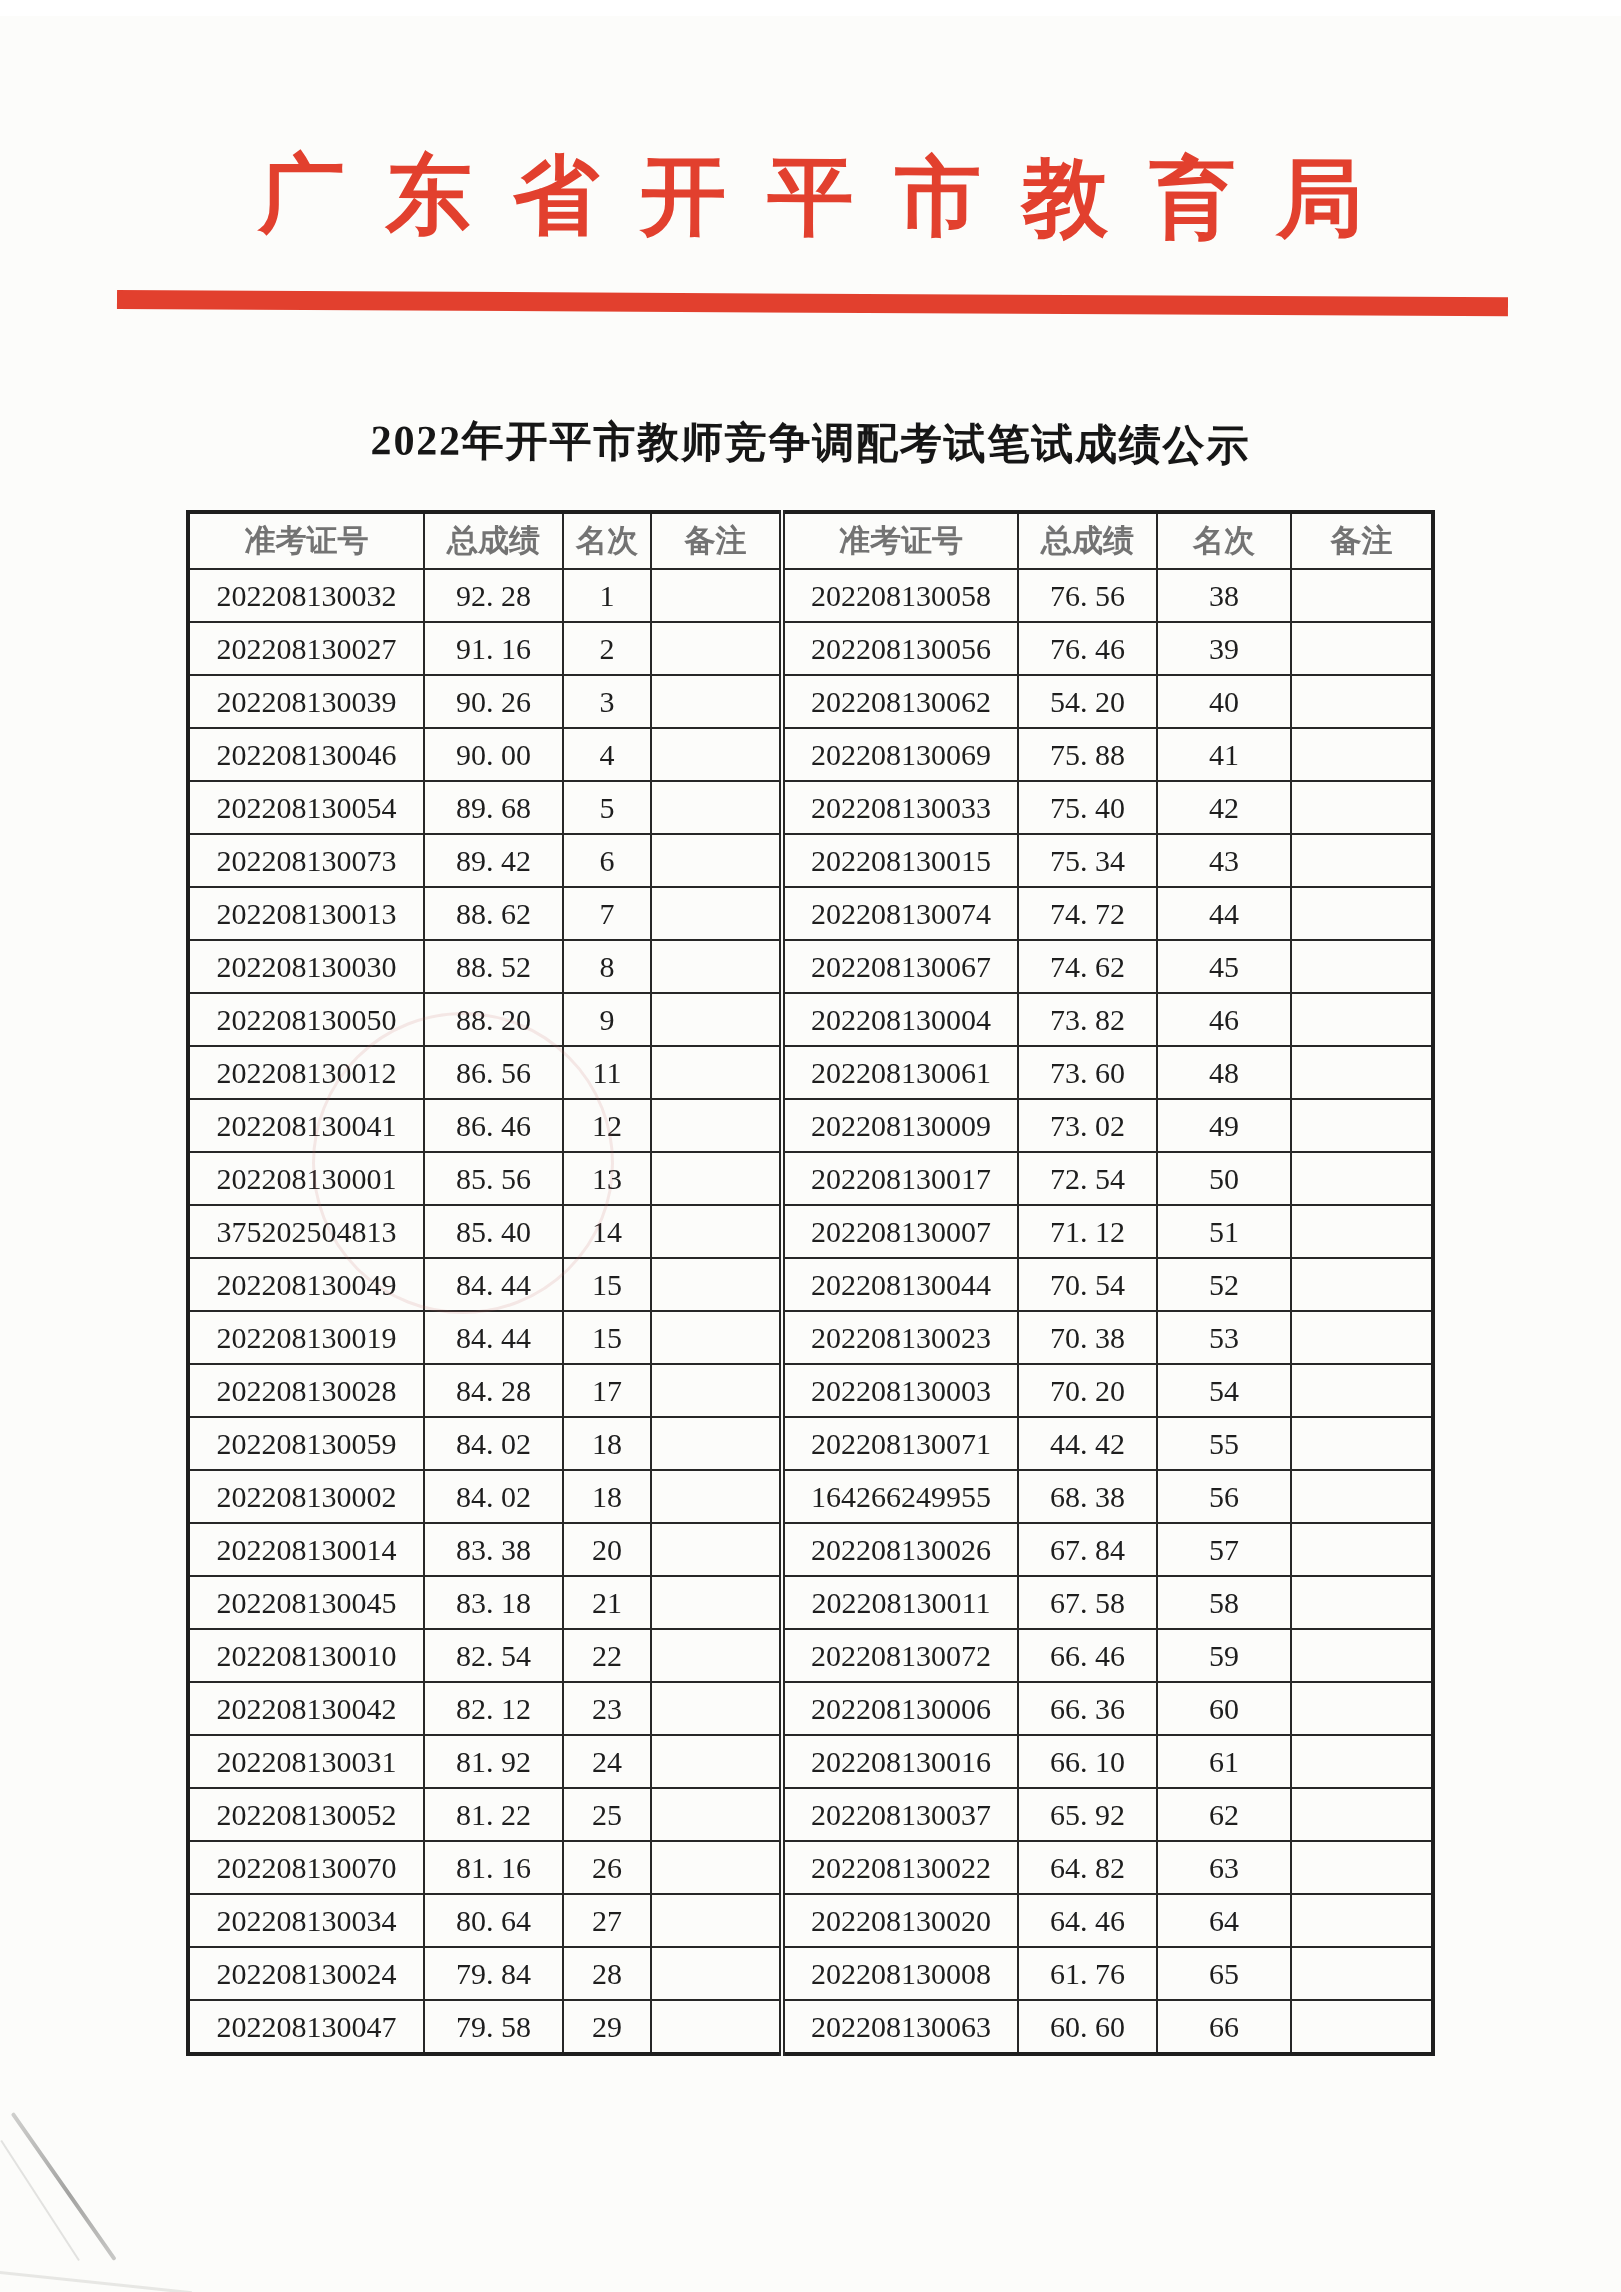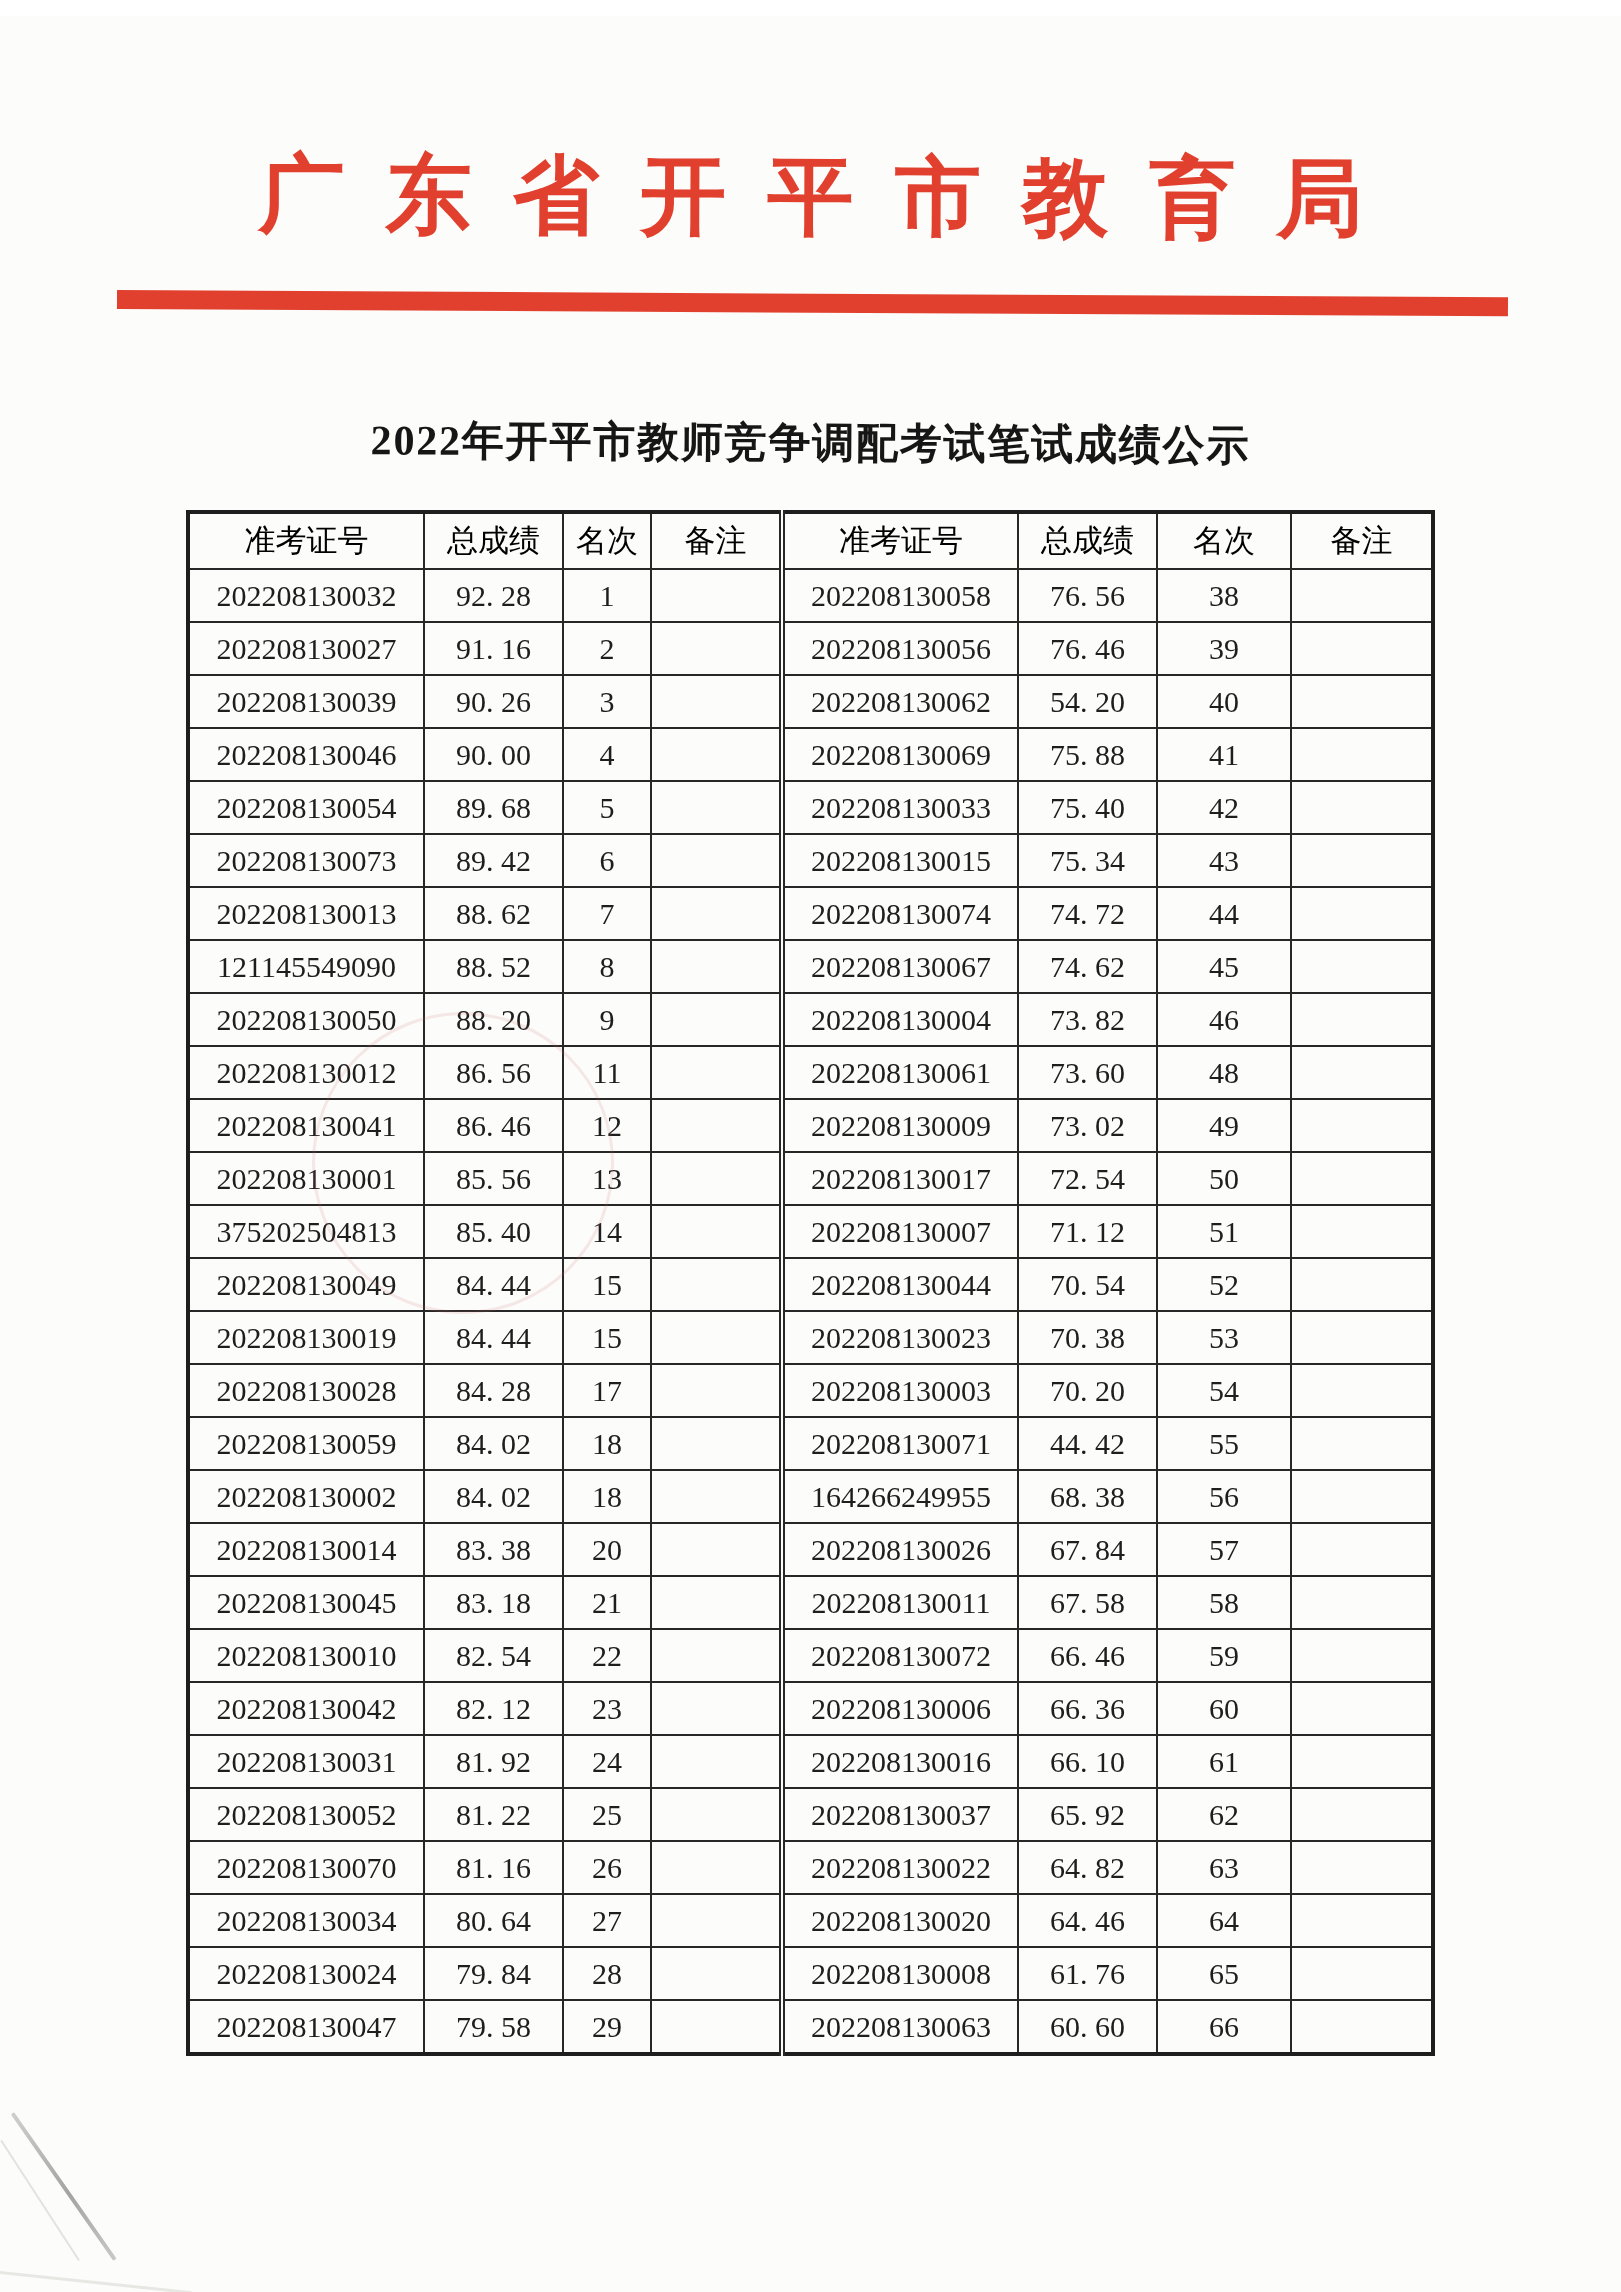--- a/index.html
+++ b/index.html
@@ -32,21 +32,21 @@
   table.score-table {
     position:absolute; top:494px; left:186px; width:1244px;
     border-collapse:collapse; table-layout:fixed;
     border:4.5px solid #1e1e1e;
   }
   .score-table th, .score-table td {
     border:2.7px solid #272727;
     text-align:center; vertical-align:middle;
     white-space:nowrap; overflow:hidden; padding:0;
   }
-  .score-table th { height:54px; font-size:31px; font-weight:400; color:#000000; }
+  .score-table th { height:54px; font-size:31px; font-weight:700; color:#737373; }
   .score-table td { height:51px; font-size:30px; color:#1e1e1e; }
   .score-table .half-divider { border-left:6.3px double #272727; }
   
   .stamp-ghost {
     position:absolute; left:312px; top:996px; width:296px; height:296px;
     border:3.6px solid rgba(199,106,106,0.14); border-radius:50%;
     pointer-events:none;
   }
   
   .scratch-a {
@@ -165,21 +165,21 @@
           <td>202208130013</td>
           <td>88. 62</td>
           <td>7</td>
           <td></td>
           <td class="half-divider">202208130074</td>
           <td>74. 72</td>
           <td>44</td>
           <td></td>
         </tr>
         <tr>
-          <td>121145549090</td>
+          <td>202208130030</td>
           <td>88. 52</td>
           <td>8</td>
           <td></td>
           <td class="half-divider">202208130067</td>
           <td>74. 62</td>
           <td>45</td>
           <td></td>
         </tr>
         <tr>
           <td>202208130050</td>

